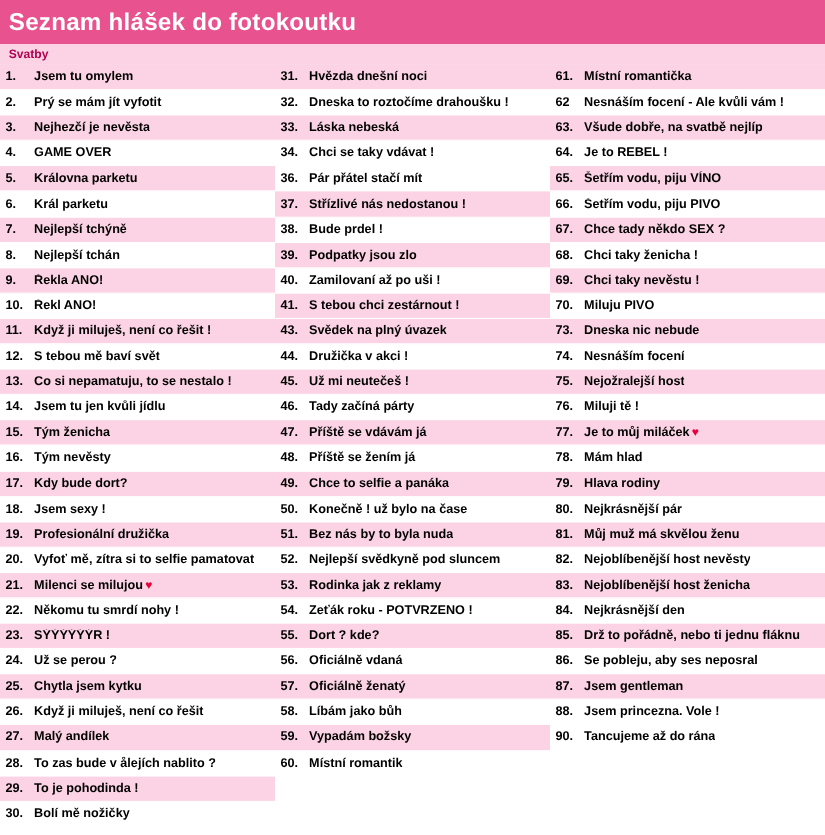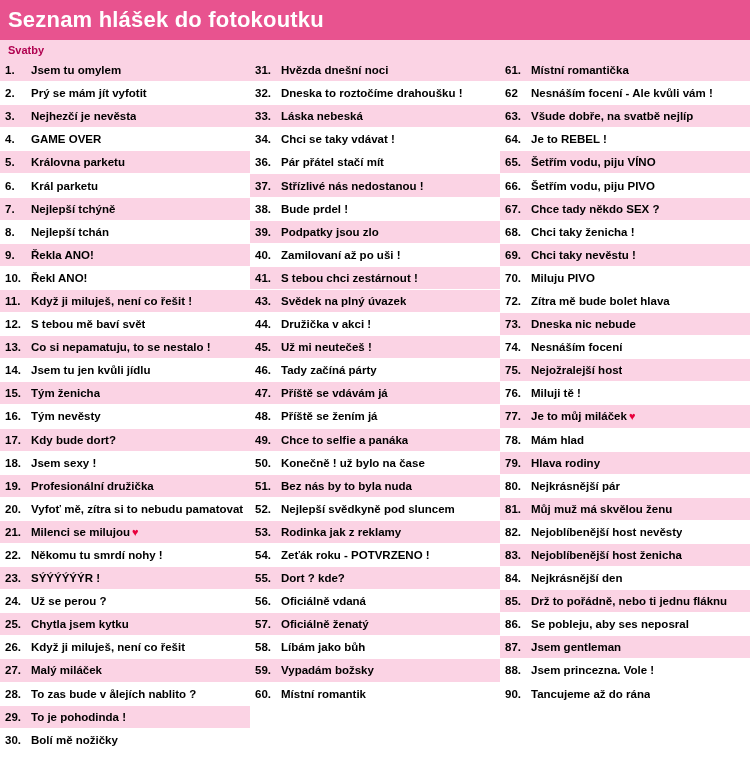--- a/index.html
+++ b/index.html
@@ -177,21 +177,21 @@
         <div class="row plain">
           <span class="num">18.</span>
           <span class="txt">Jsem sexy !</span>
         </div>
         <div class="row alt">
           <span class="num">19.</span>
           <span class="txt">Profesionální družička</span>
         </div>
         <div class="row plain">
           <span class="num">20.</span>
-          <span class="txt">Vyfoť mě, zítra si to nebudu pamatovat</span>
+          <span class="txt">Vyfoť mě, zítra si to selfie pamatovat</span>
         </div>
         <div class="row alt">
           <span class="num">21.</span>
           <span class="txt">Milenci se milujou</span>
           <span class="heart">♥</span>
         </div>
         <div class="row plain">
           <span class="num">22.</span>
           <span class="txt">Někomu tu smrdí nohy !</span>
         </div>
@@ -206,21 +206,21 @@
         <div class="row alt">
           <span class="num">25.</span>
           <span class="txt">Chytla jsem kytku</span>
         </div>
         <div class="row plain">
           <span class="num">26.</span>
           <span class="txt">Když ji miluješ, není co řešit</span>
         </div>
         <div class="row alt">
           <span class="num">27.</span>
-          <span class="txt">Malý miláček</span>
+          <span class="txt">Malý andílek</span>
         </div>
         <div class="row plain">
           <span class="num">28.</span>
           <span class="txt">To zas bude v ålejích nablito ?</span>
         </div>
         <div class="row alt">
           <span class="num">29.</span>
           <span class="txt">To je pohodinda !</span>
         </div>
         <div class="row plain">
@@ -375,24 +375,20 @@
           <span class="num">68.</span>
           <span class="txt">Chci taky ženicha !</span>
         </div>
         <div class="row alt">
           <span class="num">69.</span>
           <span class="txt">Chci taky nevěstu !</span>
         </div>
         <div class="row plain">
           <span class="num">70.</span>
           <span class="txt">Miluju PIVO</span>
-        </div>
-        <div class="row plain">
-          <span class="num">72.</span>
-          <span class="txt">Zítra mě bude bolet hlava</span>
         </div>
         <div class="row alt">
           <span class="num">73.</span>
           <span class="txt">Dneska nic nebude</span>
         </div>
         <div class="row plain">
           <span class="num">74.</span>
           <span class="txt">Nesnáším focení</span>
         </div>
         <div class="row alt">

